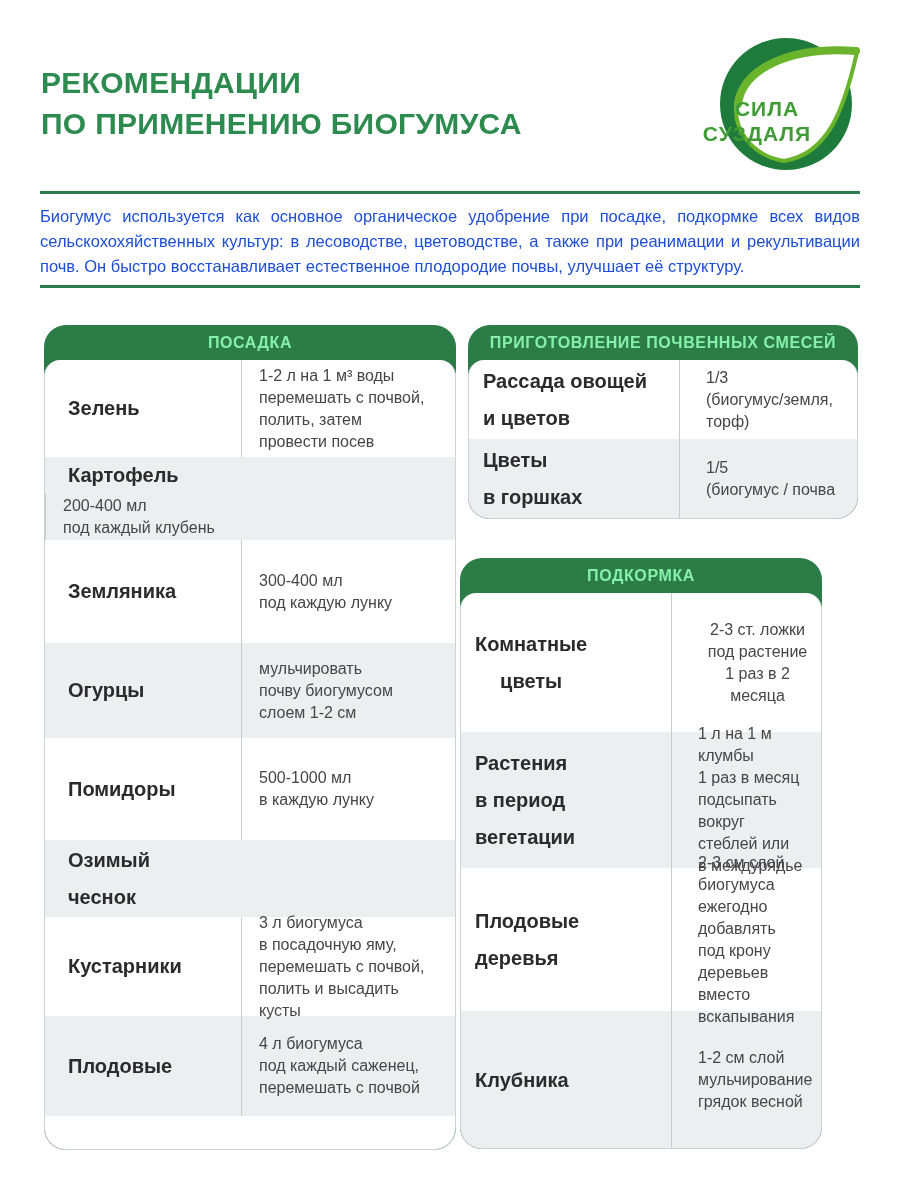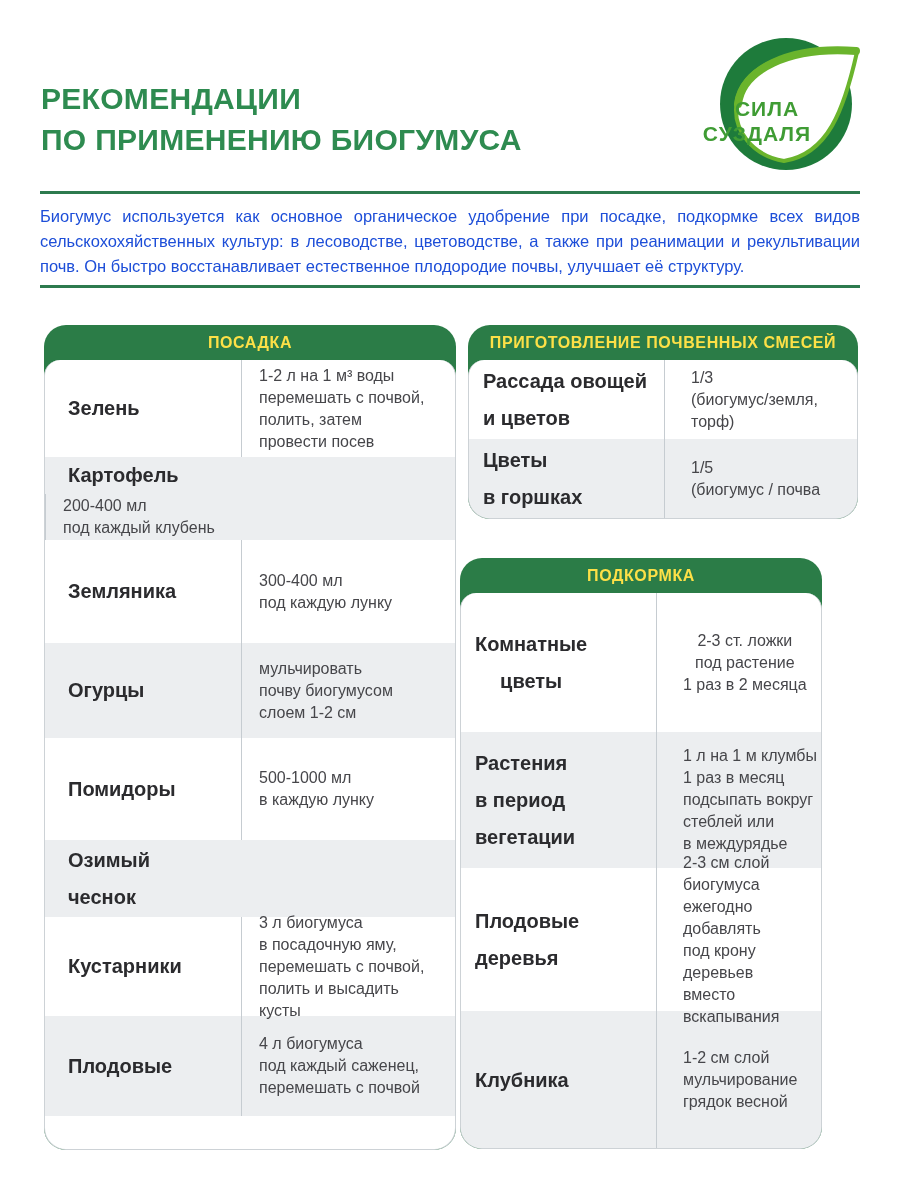--- a/index.html
+++ b/index.html
@@ -3,35 +3,35 @@
 <meta charset="utf-8">
 <style>
   html,body{margin:0;padding:0;background:#ffffff;}
   .page{
     position:relative;width:900px;height:1200px;background:#ffffff;
     font-family:"Liberation Sans",sans-serif;overflow:hidden;
   }
   .page-title{
     position:absolute;left:41px;top:62px;width:620px;
     font-size:30px;line-height:41px;font-weight:800;color:#2e8b50;
-    letter-spacing:0.3px;white-space:pre-line;margin-top:16px;
+    letter-spacing:0.3px;white-space:pre-line;
   }
   .logo{position:absolute;left:700px;top:32px;width:166px;height:145px;}
   .logo svg{overflow:visible;display:block;}
   .rule{position:absolute;left:40px;width:820px;height:3px;background:#2d7a4e;}
   .rule-top{top:191px;}
   .rule-bottom{top:285px;}
   .intro{
     position:absolute;left:40px;top:204px;width:820px;
     font-size:16.5px;line-height:25px;color:#1d4ed8;text-align:justify;
   }
   .card{position:absolute;border-radius:22px;background:#2b7c47;}
   .card-header{
     height:35px;display:flex;align-items:center;justify-content:center;
-    color:#fde047;font-weight:700;font-size:16px;letter-spacing:0.6px;
+    color:#86efac;font-weight:700;font-size:16px;letter-spacing:0.6px;
   }
   .card-body{
     position:absolute;top:35px;left:0;right:0;bottom:0;background:#ffffff;
     border:1px solid #cdd2d6;border-top:none;box-sizing:border-box;
     border-radius:16px 16px 22px 22px;overflow:hidden;
   }
   .row{display:flex;box-sizing:border-box;}
   .cell-label{
     box-sizing:border-box;display:flex;align-items:center;
     font-weight:700;color:#2b2b2e;white-space:pre-line;
@@ -52,21 +52,21 @@
   .posadka .row:nth-child(3){height:103px;}
   .posadka .row:nth-child(4){height:95px;}
   .posadka .row:nth-child(5){height:102px;}
   .posadka .row:nth-child(6){height:77px;}
   .posadka .row:nth-child(7){height:99px;}
   .posadka .row:nth-child(8){height:100px;}
   
   .smesi{left:468px;top:325px;width:390px;height:194px;}
   .podkormka{left:460px;top:558px;width:362px;height:591px;}
   .smesi .cell-label,.podkormka .cell-label{width:195px;padding-left:14px;padding-right:6px;}
-  .smesi .cell-value,.podkormka .cell-value{padding-left:26px;padding-right:4px;}
+  .smesi .cell-value,.podkormka .cell-value{padding-left:26px;padding-right:4px;margin-left:15px;}
   .smesi .row:nth-child(even),.podkormka .row:nth-child(even){background:#eceef0;}
   .smesi .row:nth-child(1){height:79px;}
   .smesi .row:nth-child(2){height:80px;}
   .podkormka .row:nth-child(1){height:139px;text-align:center;}
   .podkormka .row:nth-child(2){height:136px;}
   .podkormka .row:nth-child(3){height:143px;}
   .podkormka .row:nth-child(4){height:138px;}
   .logo-text{font-family:"Liberation Sans",sans-serif;font-weight:700;letter-spacing:1px;}
 </style>
 </head>

